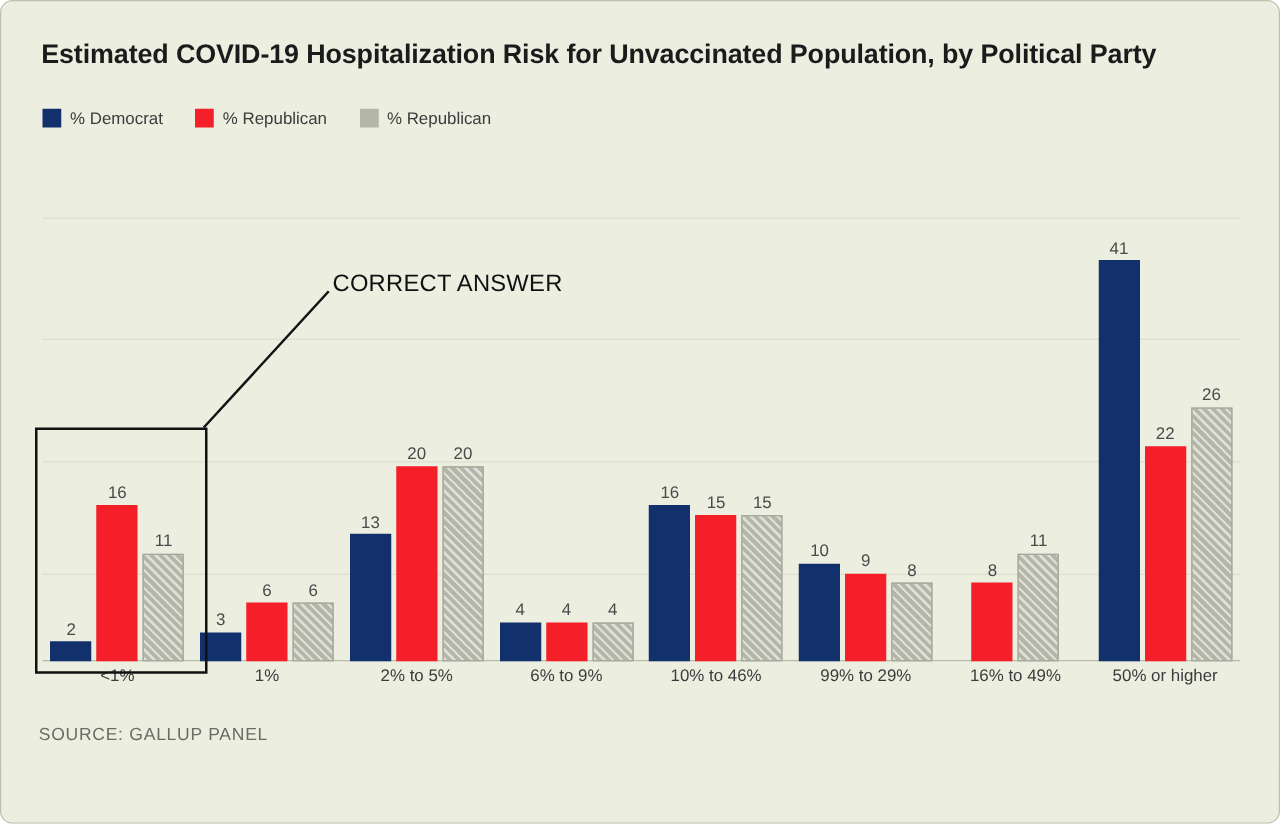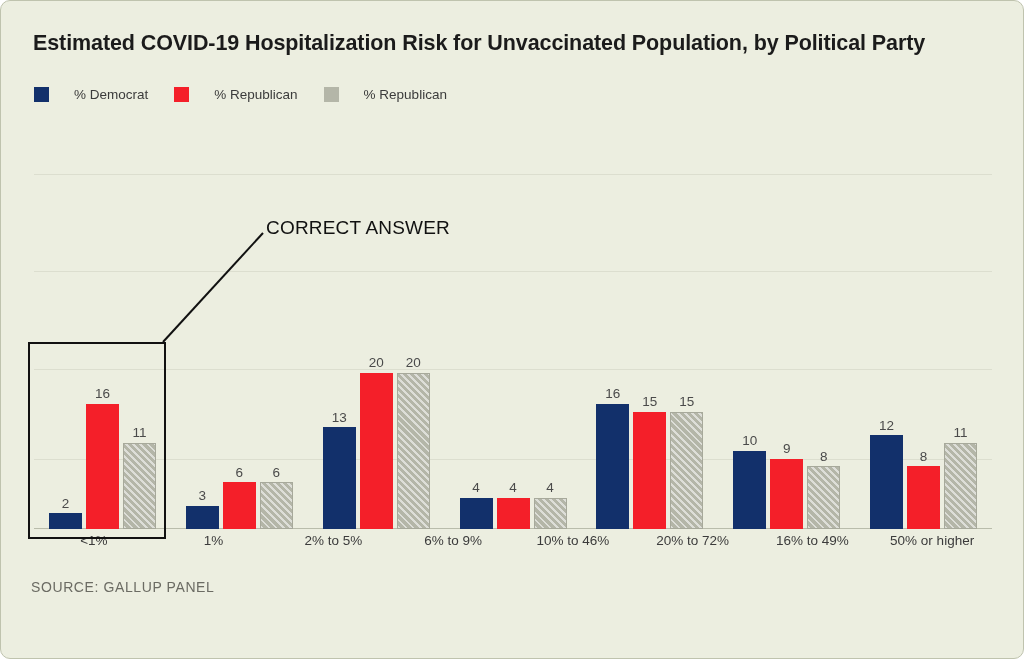--- a/index.html
+++ b/index.html
@@ -38,21 +38,20 @@
     left: 33px;
     top: 86px;
     display: flex;
     align-items: center;
     gap: 0px;
   }
   .legend-entry {
     display: flex;
     align-items: center;
     margin-right: 26px;
-    gap: 18px;
   }
   .legend-swatch {
     width: 15px;
     height: 15px;
     margin-right: 7px;
     display: inline-block;
   }
   .legend-label {
     font-size: 13.5px;
     color: #3b3b3b;
@@ -288,43 +287,55 @@
               </div>
               <div class="bar-wrap">
                 <div class="bar-value">8</div>
                 <div class="bar" style="height: 62.5778px; background: repeating-linear-gradient(45deg, rgba(255, 255, 255, 0.55) 0px, rgba(255, 255, 255, 0.55) 2px, rgba(0, 0, 0, 0) 2px, rgba(0, 0, 0, 0) 5px) rgb(180, 182, 168); border: 1px solid rgb(167, 169, 155); box-sizing: border-box;"></div>
               </div>
             </div>
           </div>
           <div class="group">
             <div class="bars">
               <div class="bar-wrap">
-                <div class="bar-value">12</div>
-                <div class="bar" style="height: 93.8667px; background: rgb(18, 48, 107);"></div>
-              </div>
-              <div class="bar-wrap">
                 <div class="bar-value">8</div>
                 <div class="bar" style="height: 62.5778px; background: rgb(244, 31, 41);"></div>
               </div>
               <div class="bar-wrap">
                 <div class="bar-value">11</div>
                 <div class="bar" style="height: 86.0444px; background: repeating-linear-gradient(45deg, rgba(255, 255, 255, 0.55) 0px, rgba(255, 255, 255, 0.55) 2px, rgba(0, 0, 0, 0) 2px, rgba(0, 0, 0, 0) 5px) rgb(180, 182, 168); border: 1px solid rgb(167, 169, 155); box-sizing: border-box;"></div>
+              </div>
+            </div>
+          </div>
+          <div class="group">
+            <div class="bars">
+              <div class="bar-wrap">
+                <div class="bar-value">41</div>
+                <div class="bar" style="height: 320.711px; background: rgb(18, 48, 107);"></div>
+              </div>
+              <div class="bar-wrap">
+                <div class="bar-value">22</div>
+                <div class="bar" style="height: 172.089px; background: rgb(244, 31, 41);"></div>
+              </div>
+              <div class="bar-wrap">
+                <div class="bar-value">26</div>
+                <div class="bar" style="height: 203.378px; background: repeating-linear-gradient(45deg, rgba(255, 255, 255, 0.55) 0px, rgba(255, 255, 255, 0.55) 2px, rgba(0, 0, 0, 0) 2px, rgba(0, 0, 0, 0) 5px) rgb(180, 182, 168); border: 1px solid rgb(167, 169, 155); box-sizing: border-box;"></div>
               </div>
             </div>
           </div>
         </div>
     </div>
 
     <div class="xlabels" id="xlabels">
         <div class="xlabel">&lt;1%</div>
         <div class="xlabel">1%</div>
         <div class="xlabel">2% to 5%</div>
         <div class="xlabel">6% to 9%</div>
         <div class="xlabel">10% to 46%</div>
-        <div class="xlabel">20% to 72%</div>
+        <div class="xlabel">99% to 29%</div>
         <div class="xlabel">16% to 49%</div>
         <div class="xlabel">50% or higher</div>
       </div>
 
     <div class="source">SOURCE:  GALLUP PANEL</div>
 
     <div class="highlight-box"></div>
 
     <svg class="annotation-svg">
       <line x1="162" y1="341" x2="262" y2="232" stroke="#111111" stroke-width="2"></line>

